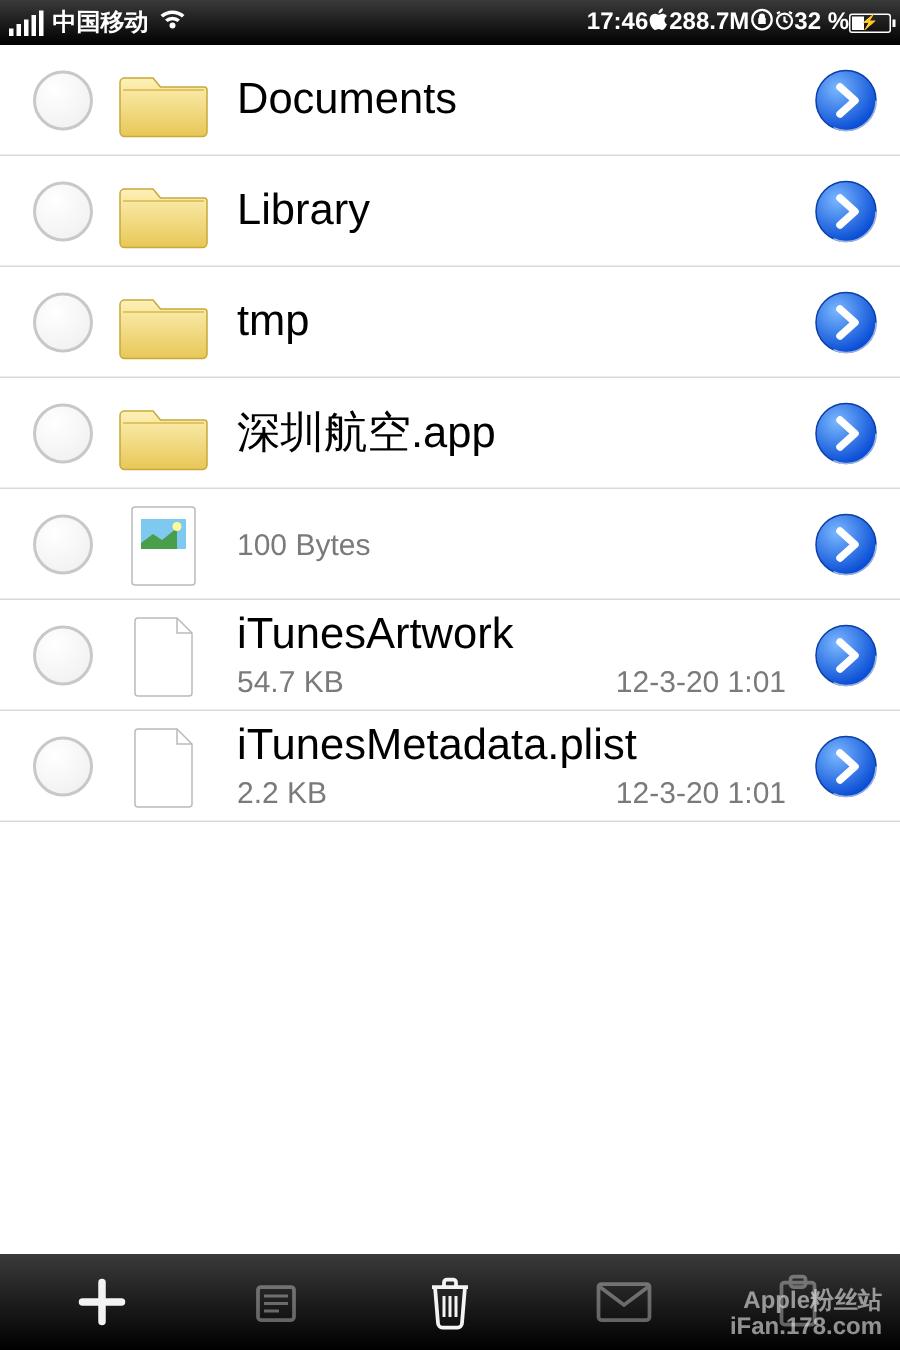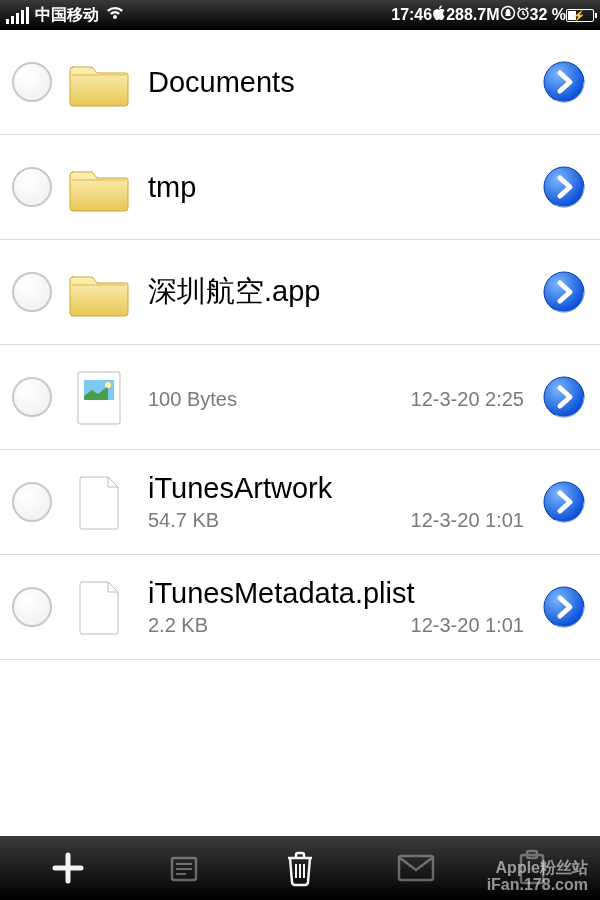--- a/index.html
+++ b/index.html
@@ -21,21 +21,21 @@
 
 .nav-bar { height: 64px; background: linear-gradient(#4a4a4a,#1a1a1a 50%,#000); display: flex; align-items: center; padding: 0 10px; border-bottom: 1px solid #000; }
 .nav-title { flex: 1; text-align: center; font-size: 28px; font-weight: bold; color: #fff; text-shadow: 0 -1px 0 #000; white-space: nowrap; overflow: hidden; padding-left: 60px; }
 .done-btn { background: linear-gradient(#6fa8ff,#1c5dd8 50%,#0b47c0); color:#fff; font-size:22px; font-weight:bold; border:1px solid #0a3a9a; border-radius:8px; padding:7px 14px; text-shadow:0 -1px 0 rgba(0,0,0,.5); box-shadow: inset 0 1px 0 rgba(255,255,255,.4);}
 
 
 .path-bar { height: 40px; background: linear-gradient(#dcdcdc,#b0b0b0); border-top:1px solid #fff; border-bottom:1px solid #888; color:#4a4a4a; font-size:24px; font-weight:bold; display:flex; align-items:center; padding:0 8px; text-shadow:0 1px 0 #eee; white-space:nowrap; overflow:hidden; }
 
 
 .list { flex: 1; background:#fff; overflow:hidden; }
-.row { height: 105px; border-bottom: 1px solid #d9d9d9; display:flex; align-items:center; padding:0 14px 0 12px; }
+.row { height: 74px; border-bottom: 1px solid #d9d9d9; display:flex; align-items:center; padding:0 14px 0 22px; }
 .sel-circle { width:40px; height:40px; border:2px solid #c8c8c8; border-radius:50%; flex-shrink:0; background:radial-gradient(circle at 35% 30%, #fff, #eee);}
 .file-icon { width:62px; height:62px; margin:0 18px 0 16px; flex-shrink:0; position:relative;}
 .row-text { flex:1; min-width:0; display:flex; flex-direction:column; justify-content:center; }
 .row-name { font-size:29px; color:#000; white-space:nowrap; overflow:hidden; text-overflow:ellipsis; }
 .row-meta { display:flex; justify-content:space-between; font-size:20px; color:#7a7a7a; margin-top:4px; padding-right:10px;}
 .disclosure { width:44px; height:44px; flex-shrink:0; margin-left:8px;}
 
 
 .toolbar { height: 64px; background: linear-gradient(#3a3a3a,#000); display:flex; align-items:center; justify-content:space-around; padding:0 10px; position:relative;}
 .tool-btn { width:48px; height:48px; display:flex; align-items:center; justify-content:center; opacity:.95;}
@@ -110,20 +110,35 @@
             <path d="M18 13l10 9-10 9" fill="none" stroke="#fff" stroke-width="5" stroke-linecap="round" stroke-linejoin="round"></path>
           </svg></div>
       </div>
       <div class="row">
         <div class="sel-circle"></div>
         <div class="file-icon"><svg viewBox="0 0 62 62">
             <path d="M4 16h20l5 6h29a2 2 0 012 2v28a3 3 0 01-3 3H5a3 3 0 01-3-3V19a3 3 0 013-3z" fill="url(#folderG)" stroke="#c8a838" stroke-width="1"></path>
             <path d="M4 24h54" stroke="#d9b94d" stroke-width="1"></path>
           </svg></div>
         <div class="row-text">
+          <div class="row-name">Library</div>
+        </div>
+        <div class="disclosure"><svg viewBox="0 0 44 44">
+            <circle cx="22" cy="22" r="20" fill="url(#discG)" stroke="#0a3fa8" stroke-width="1"></circle>
+            <circle cx="22" cy="22" r="20" fill="none" stroke="rgba(255,255,255,.6)" stroke-width="1" stroke-dasharray="40 200"></circle>
+            <path d="M18 13l10 9-10 9" fill="none" stroke="#fff" stroke-width="5" stroke-linecap="round" stroke-linejoin="round"></path>
+          </svg></div>
+      </div>
+      <div class="row">
+        <div class="sel-circle"></div>
+        <div class="file-icon"><svg viewBox="0 0 62 62">
+            <path d="M4 16h20l5 6h29a2 2 0 012 2v28a3 3 0 01-3 3H5a3 3 0 01-3-3V19a3 3 0 013-3z" fill="url(#folderG)" stroke="#c8a838" stroke-width="1"></path>
+            <path d="M4 24h54" stroke="#d9b94d" stroke-width="1"></path>
+          </svg></div>
+        <div class="row-text">
           <div class="row-name">tmp</div>
         </div>
         <div class="disclosure"><svg viewBox="0 0 44 44">
             <circle cx="22" cy="22" r="20" fill="url(#discG)" stroke="#0a3fa8" stroke-width="1"></circle>
             <circle cx="22" cy="22" r="20" fill="none" stroke="rgba(255,255,255,.6)" stroke-width="1" stroke-dasharray="40 200"></circle>
             <path d="M18 13l10 9-10 9" fill="none" stroke="#fff" stroke-width="5" stroke-linecap="round" stroke-linejoin="round"></path>
           </svg></div>
       </div>
       <div class="row">
         <div class="sel-circle"></div>
@@ -144,21 +159,20 @@
         <div class="sel-circle"></div>
         <div class="file-icon"><svg viewBox="0 0 62 62">
             <rect x="10" y="6" width="42" height="52" rx="2" fill="#fff" stroke="#bbb"></rect>
             <rect x="16" y="14" width="30" height="20" fill="#7fc8f0"></rect>
             <path d="M16 30l8-6 6 4 10-8v14H16z" fill="#4a9d4a"></path>
             <circle cx="40" cy="19" r="3" fill="#fffb9a"></circle>
           </svg></div>
         <div class="row-text">
           <div class="row-meta">
             <span>100 Bytes</span>
-            <span>12-3-20 2:25</span>
           </div>
         </div>
         <div class="disclosure"><svg viewBox="0 0 44 44">
             <circle cx="22" cy="22" r="20" fill="url(#discG)" stroke="#0a3fa8" stroke-width="1"></circle>
             <circle cx="22" cy="22" r="20" fill="none" stroke="rgba(255,255,255,.6)" stroke-width="1" stroke-dasharray="40 200"></circle>
             <path d="M18 13l10 9-10 9" fill="none" stroke="#fff" stroke-width="5" stroke-linecap="round" stroke-linejoin="round"></path>
           </svg></div>
       </div>
       <div class="row">
         <div class="sel-circle"></div>

